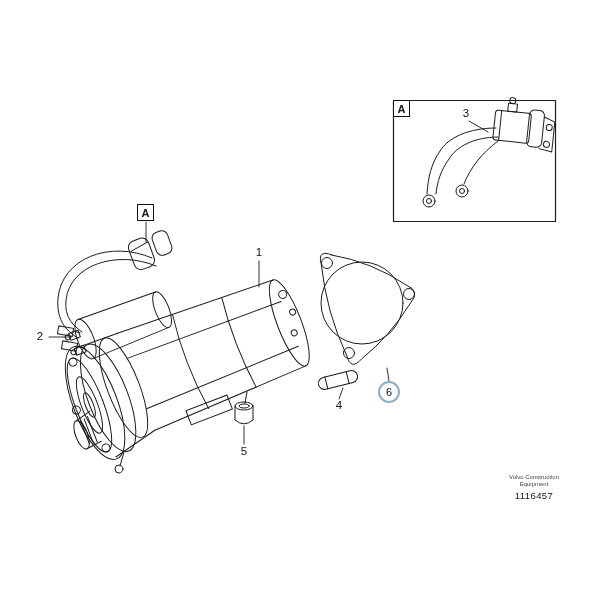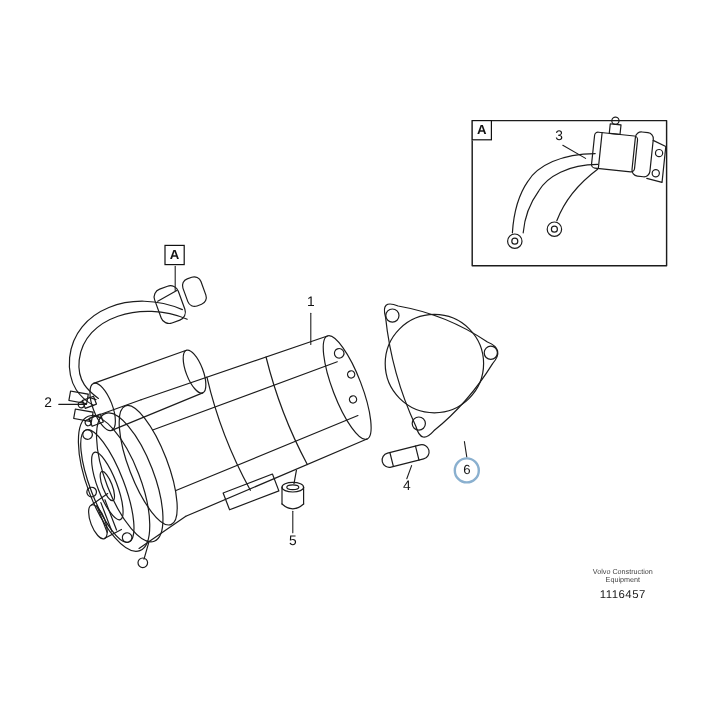--- a/index.html
+++ b/index.html
@@ -39,21 +39,21 @@
     border:2px solid var(--hl);
     border-radius:50%;
     display:flex;align-items:center;justify-content:center;
     transform:translate(-50%,-50%);
     font-size:11px;color:#111;
     box-sizing:border-box;
     background:transparent;
   }
   .footer{
     position:absolute;
-    left:489px;top:474px;width:60px;
+    left:504px;top:474px;width:60px;
     text-align:center;color:#333;
   }
   .brand{
     font-size:6px;line-height:1.15;color:#444;
   }
   .pn{
     font-size:9.5px;letter-spacing:.4px;color:#1a1a1a;margin-top:2px;
   }
 </style>
 </head>

